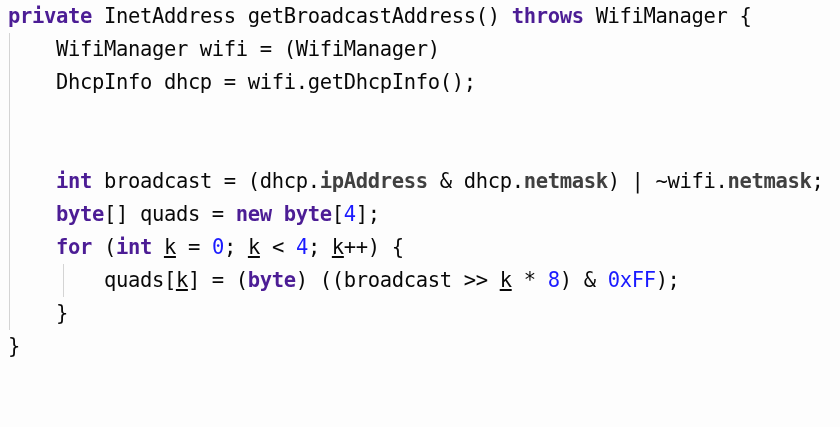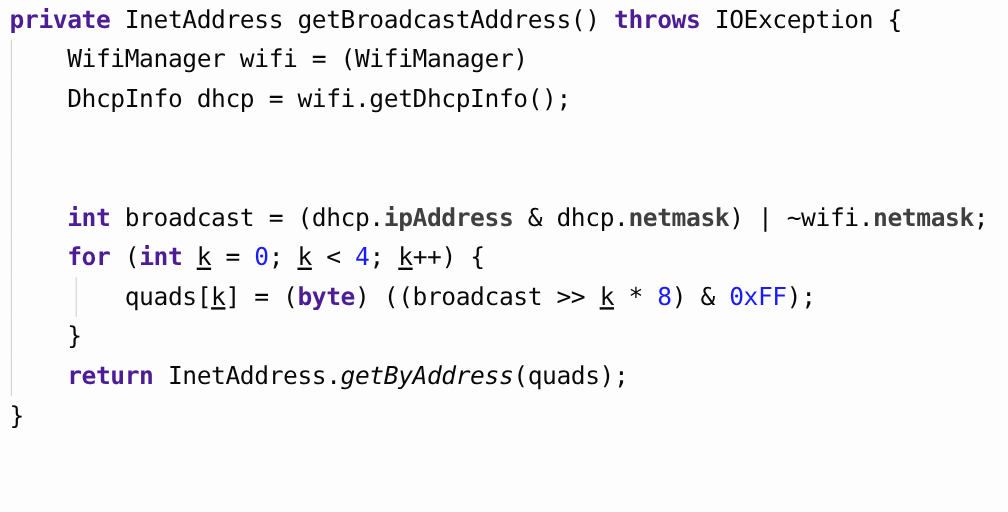--- a/index.html
+++ b/index.html
@@ -56,25 +56,25 @@
   .statfld  { color: #871094; font-weight: bold; font-style: italic; }
   .statmeth { color: #080808; font-style: italic; }       
   .localvar { color: #080808; text-decoration: underline; }
   .plain    { color: #080808; text-align: center; }
 </style>
 </head>
 <body>
 
 <div id="screenshot">
   <div id="code-block">
-      <div class="code-line"><span class="kw">private</span><span class="plain"> InetAddress getBroadcastAddress() </span><span class="kw">throws</span><span class="plain"> IOException {</span></div>
+      <div class="code-line"><span class="kw">private</span><span class="plain"> InetAddress getBroadcastAddress() </span><span class="kw">throws</span><span class="plain"> WifiManager {</span></div>
       <div class="code-line"><span class="guide lvl1"></span><span class="plain">    WifiManager wifi = (WifiManager)</span></div>
       <div class="code-line"><span class="guide lvl1"></span><span class="plain">    DhcpInfo dhcp = wifi.getDhcpInfo();</span></div>
       <div class="code-line"><span class="guide lvl1"></span><span class="plain"></span></div>
       <div class="code-line"><span class="guide lvl1"></span><span class="plain"></span></div>
       <div class="code-line"><span class="guide lvl1"></span><span class="plain">    </span><span class="kw">int</span><span class="plain"> broadcast = (dhcp.</span><span class="field">ipAddress</span><span class="plain"> &amp; dhcp.</span><span class="field">netmask</span><span class="plain">) | ~wifi.</span><span class="field">netmask</span><span class="plain">;</span></div>
+      <div class="code-line"><span class="guide lvl1"></span><span class="plain">    </span><span class="kw">byte</span><span class="plain">[] quads = </span><span class="kw">new</span><span class="plain"> </span><span class="kw">byte</span><span class="plain">[</span><span class="num">4</span><span class="plain">];</span></div>
       <div class="code-line"><span class="guide lvl1"></span><span class="plain">    </span><span class="kw">for</span><span class="plain"> (</span><span class="kw">int</span><span class="plain"> </span><span class="localvar">k</span><span class="plain"> = </span><span class="num">0</span><span class="plain">; </span><span class="localvar">k</span><span class="plain"> &lt; </span><span class="num">4</span><span class="plain">; </span><span class="localvar">k</span><span class="plain">++) {</span></div>
       <div class="code-line"><span class="guide lvl1"></span><span class="guide lvl2"></span><span class="plain">        quads[</span><span class="localvar">k</span><span class="plain">] = (</span><span class="kw">byte</span><span class="plain">) ((broadcast &gt;&gt; </span><span class="localvar">k</span><span class="plain"> * </span><span class="num">8</span><span class="plain">) &amp; </span><span class="num">0xFF</span><span class="plain">);</span></div>
       <div class="code-line"><span class="guide lvl1"></span><span class="plain">    }</span></div>
-      <div class="code-line"><span class="guide lvl1"></span><span class="plain">    </span><span class="kw">return</span><span class="plain"> InetAddress.</span><span class="statmeth">getByAddress</span><span class="plain">(quads);</span></div>
       <div class="code-line"><span class="plain">}</span></div>
     </div>
 </div>
 
 </body></html>

